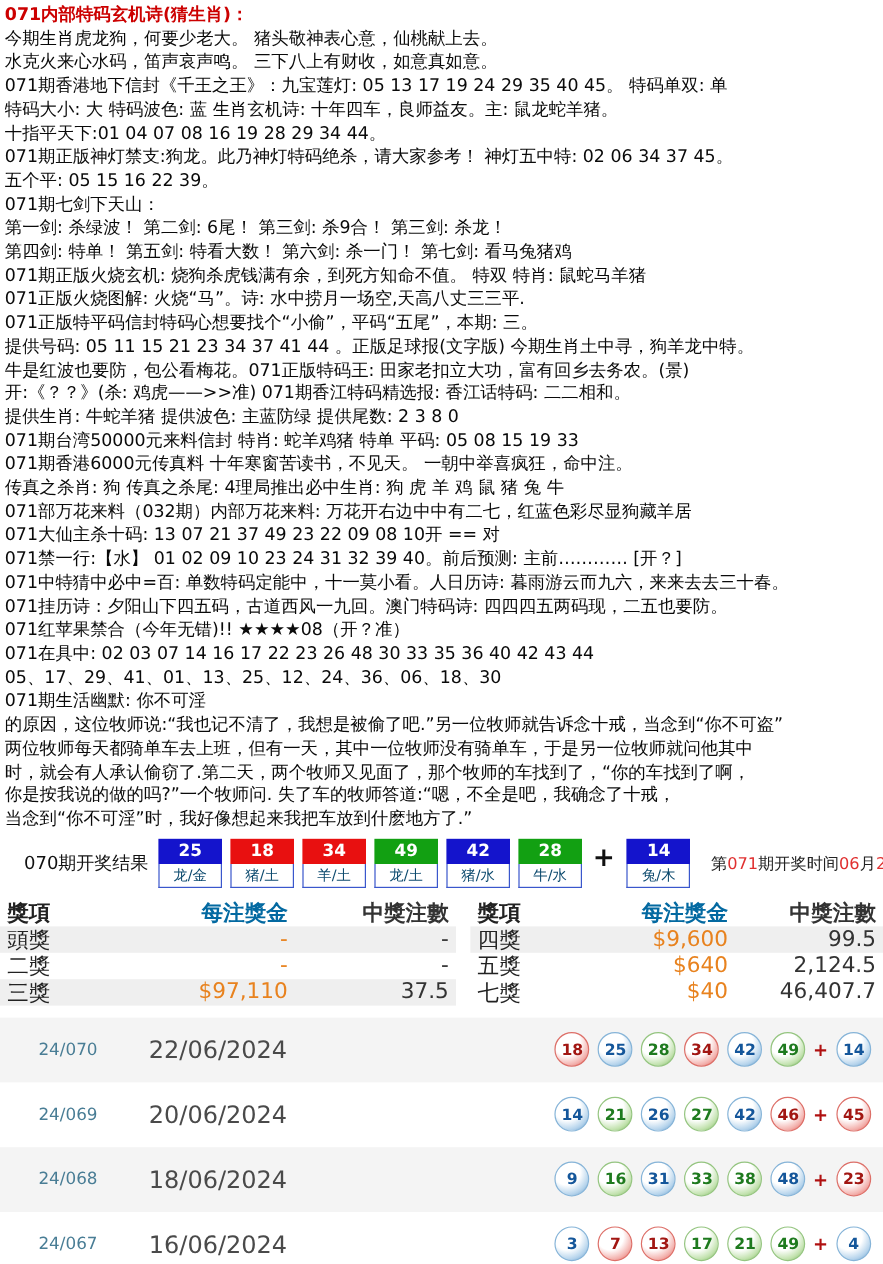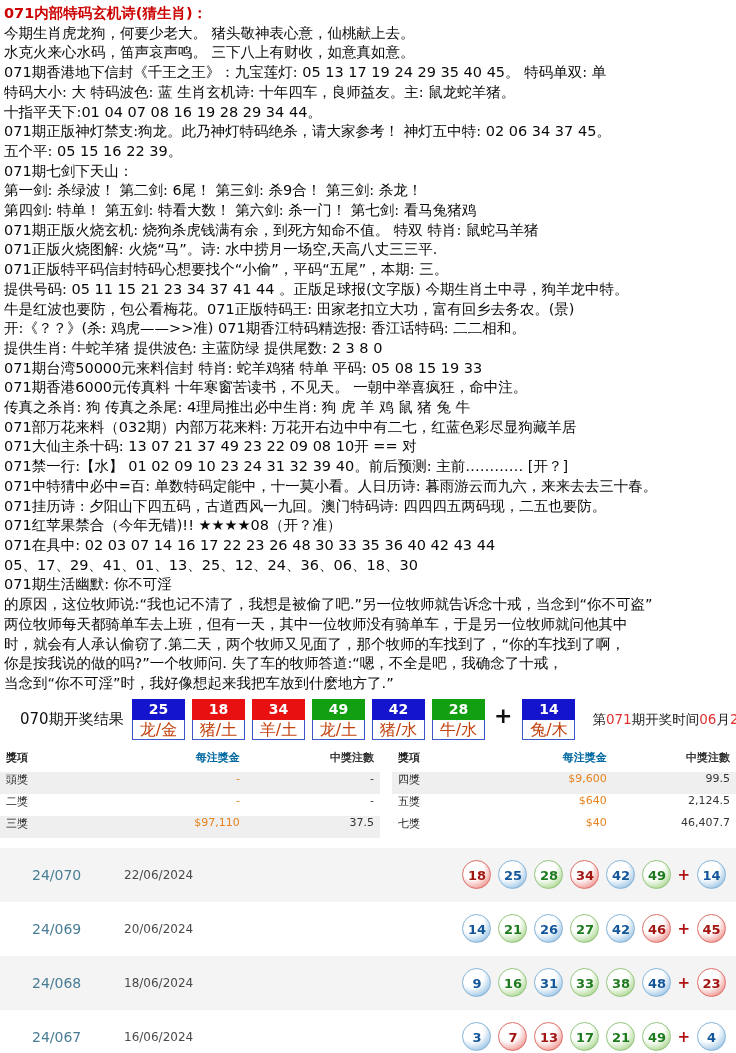--- a/index.html
+++ b/index.html
@@ -8,44 +8,44 @@
   .text-block{padding:4px 0 2px 4px;}
   .line{font-size:14.5px;line-height:19.7px;white-space:nowrap;overflow:hidden;color:#0a0a0a;}
   .line.red{color:#cc0000;font-weight:bold;}
   
   .result-bar{display:flex;align-items:center;height:48px;padding-left:4px;margin-left:16px;}
   .result-label{font-size:15px;width:112px;flex:none;color:#111;}
   .balls{display:flex;align-items:flex-start;}
   .ball-col{width:53px;margin-right:7px;flex:none;text-align:center;}
   .ball-num{height:21px;line-height:21px;color:#fff;font-weight:bold;font-size:14px;}
   .bn-blue{background:#1414cc;}.bn-red{background:#e81010;}.bn-green{background:#12a012;}
-  .ball-label{height:19px;line-height:19px;border:1px solid #3a57cc;border-top:none;background:#fff;font-size:16px;color:#c2410c;}
+  .ball-label{height:19px;line-height:19px;border:1px solid #3a57cc;border-top:none;background:#fff;font-size:12px;color:#0c4a6e;}
   .plus-sign{font-size:22px;font-weight:bold;color:#111;margin:4px 8px 0 2px;}
   .special-gap{margin-left:2px;}
   .next-info{font-size:13.5px;margin-left:10px;white-space:nowrap;color:#222;}
   .next-info .r{color:#e03030;}
   
   .prize-area{display:flex;margin-top:6px;}
   .ptable{flex:none;}
   .ptable.left{width:380px;margin-right:12px;}
   .ptable.right{width:344px;}
-  .prow{display:flex;height:22px;align-items:flex-start;font-size:11px;}
+  .prow{display:flex;height:22px;align-items:center;font-size:18px;}
   .prow.stripe{background:#efefef;}
   .prow.phead{font-weight:bold;color:#443f3a;background:#fff;}
   .pc0{width:32%;padding-left:6px;color:#222;}
   .pc1{width:38%;text-align:right;padding-right:28px;box-sizing:border-box;}
   .pc2{width:30%;text-align:right;padding-right:6px;box-sizing:border-box;color:#333;}
   .prow.phead .pc1{color:#0369a1;}
   .prow:not(.phead) .pc1{color:#e8821e;}
   
   .history{margin-top:10px;}
   .hrow{display:flex;align-items:center;height:54px;}
   .hrow.stripe{background:#f4f4f4;}
   .h-period{width:92px;padding-left:32px;font-size:14px;color:#497d95;flex:none;}
-  .h-date{width:250px;font-size:12px;color:#4a4a4a;flex:none;}
+  .h-date{width:250px;font-size:20px;color:#4a4a4a;flex:none;}
   .h-balls{margin-left:auto;display:flex;align-items:center;padding-right:10px;}
   .hball{width:29px;height:29px;border-radius:50%;text-align:center;line-height:29px;
          font-size:13px;font-weight:bold;margin-left:7px;flex:none;box-sizing:border-box;}
   .hb-red{background:radial-gradient(circle at 35% 28%, #fff 42%, #f3b2ae 72%, #e2524a 100%);color:#a21612;border:1px solid #dd6f68;}
   .hb-blue{background:radial-gradient(circle at 35% 28%, #fff 42%, #b6d4ec 72%, #5b94c6 100%);color:#14569a;border:1px solid #86b4d8;}
   .hb-green{background:radial-gradient(circle at 35% 28%, #fff 42%, #c2e2ae 72%, #6fae52 100%);color:#1e7a1e;border:1px solid #95c580;}
   .h-plus{color:#b01010;font-weight:bold;font-size:15px;margin-left:6px;}
 </style>
 </head>
 <body>

